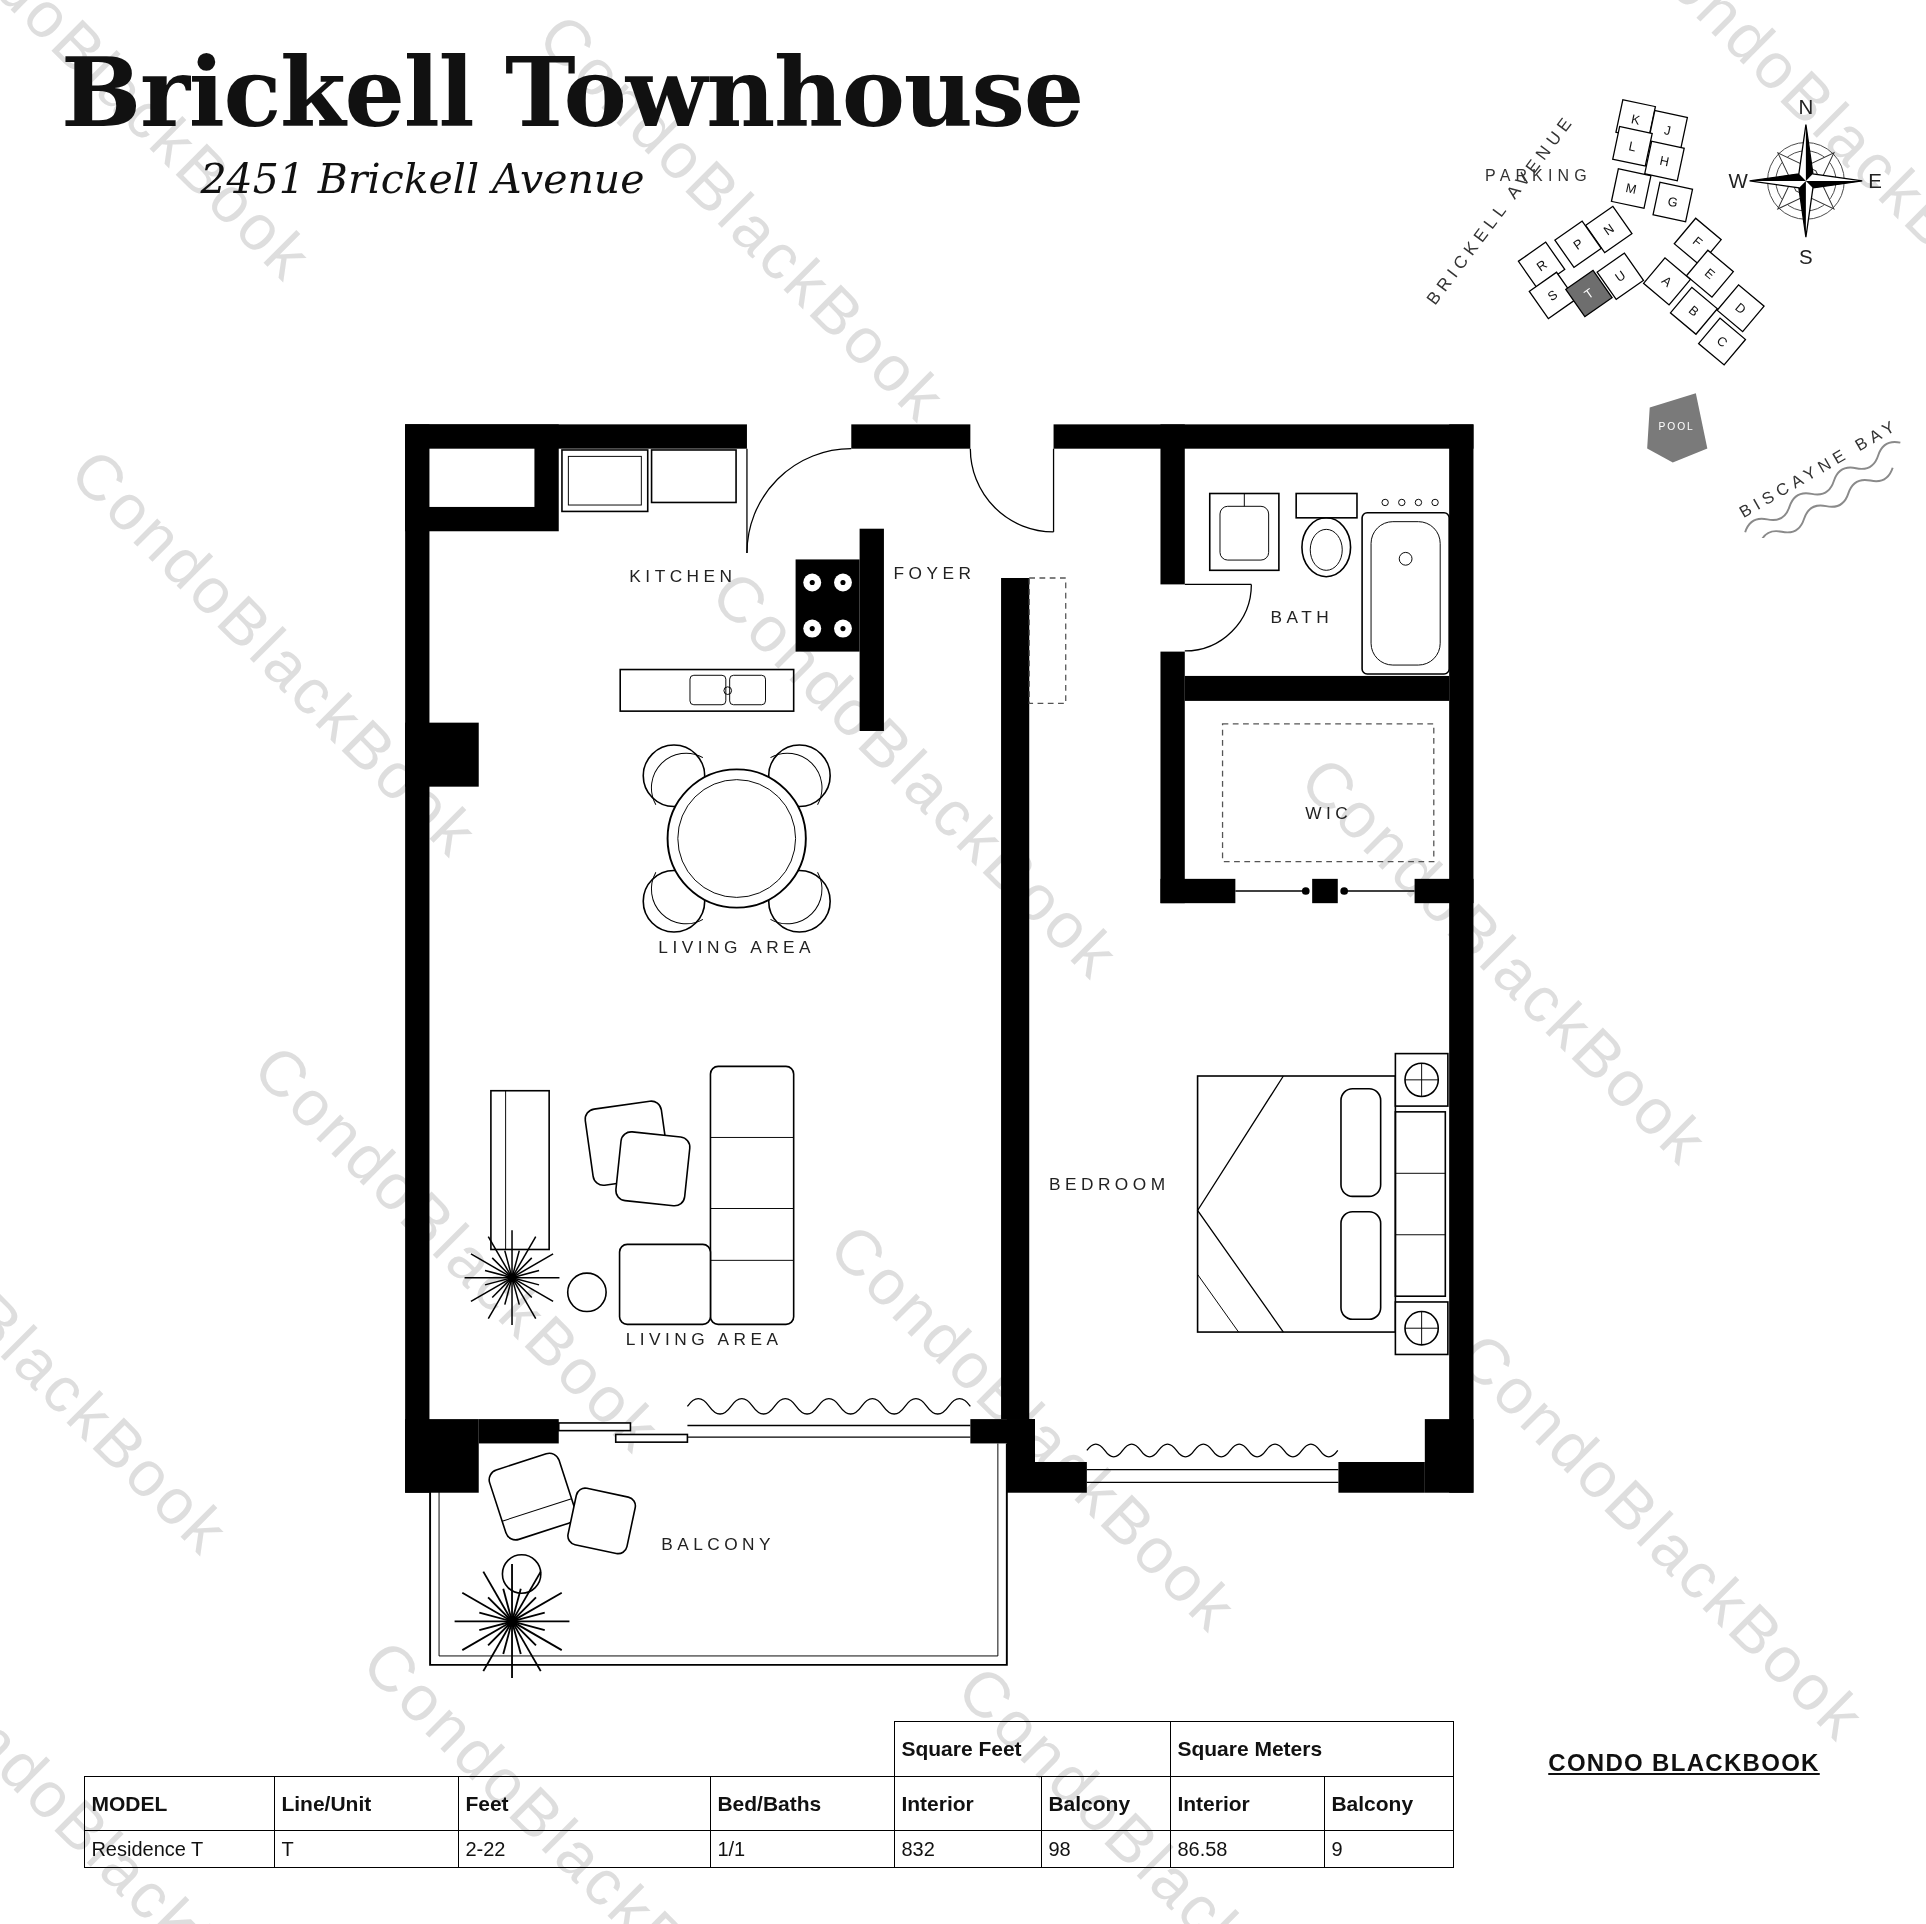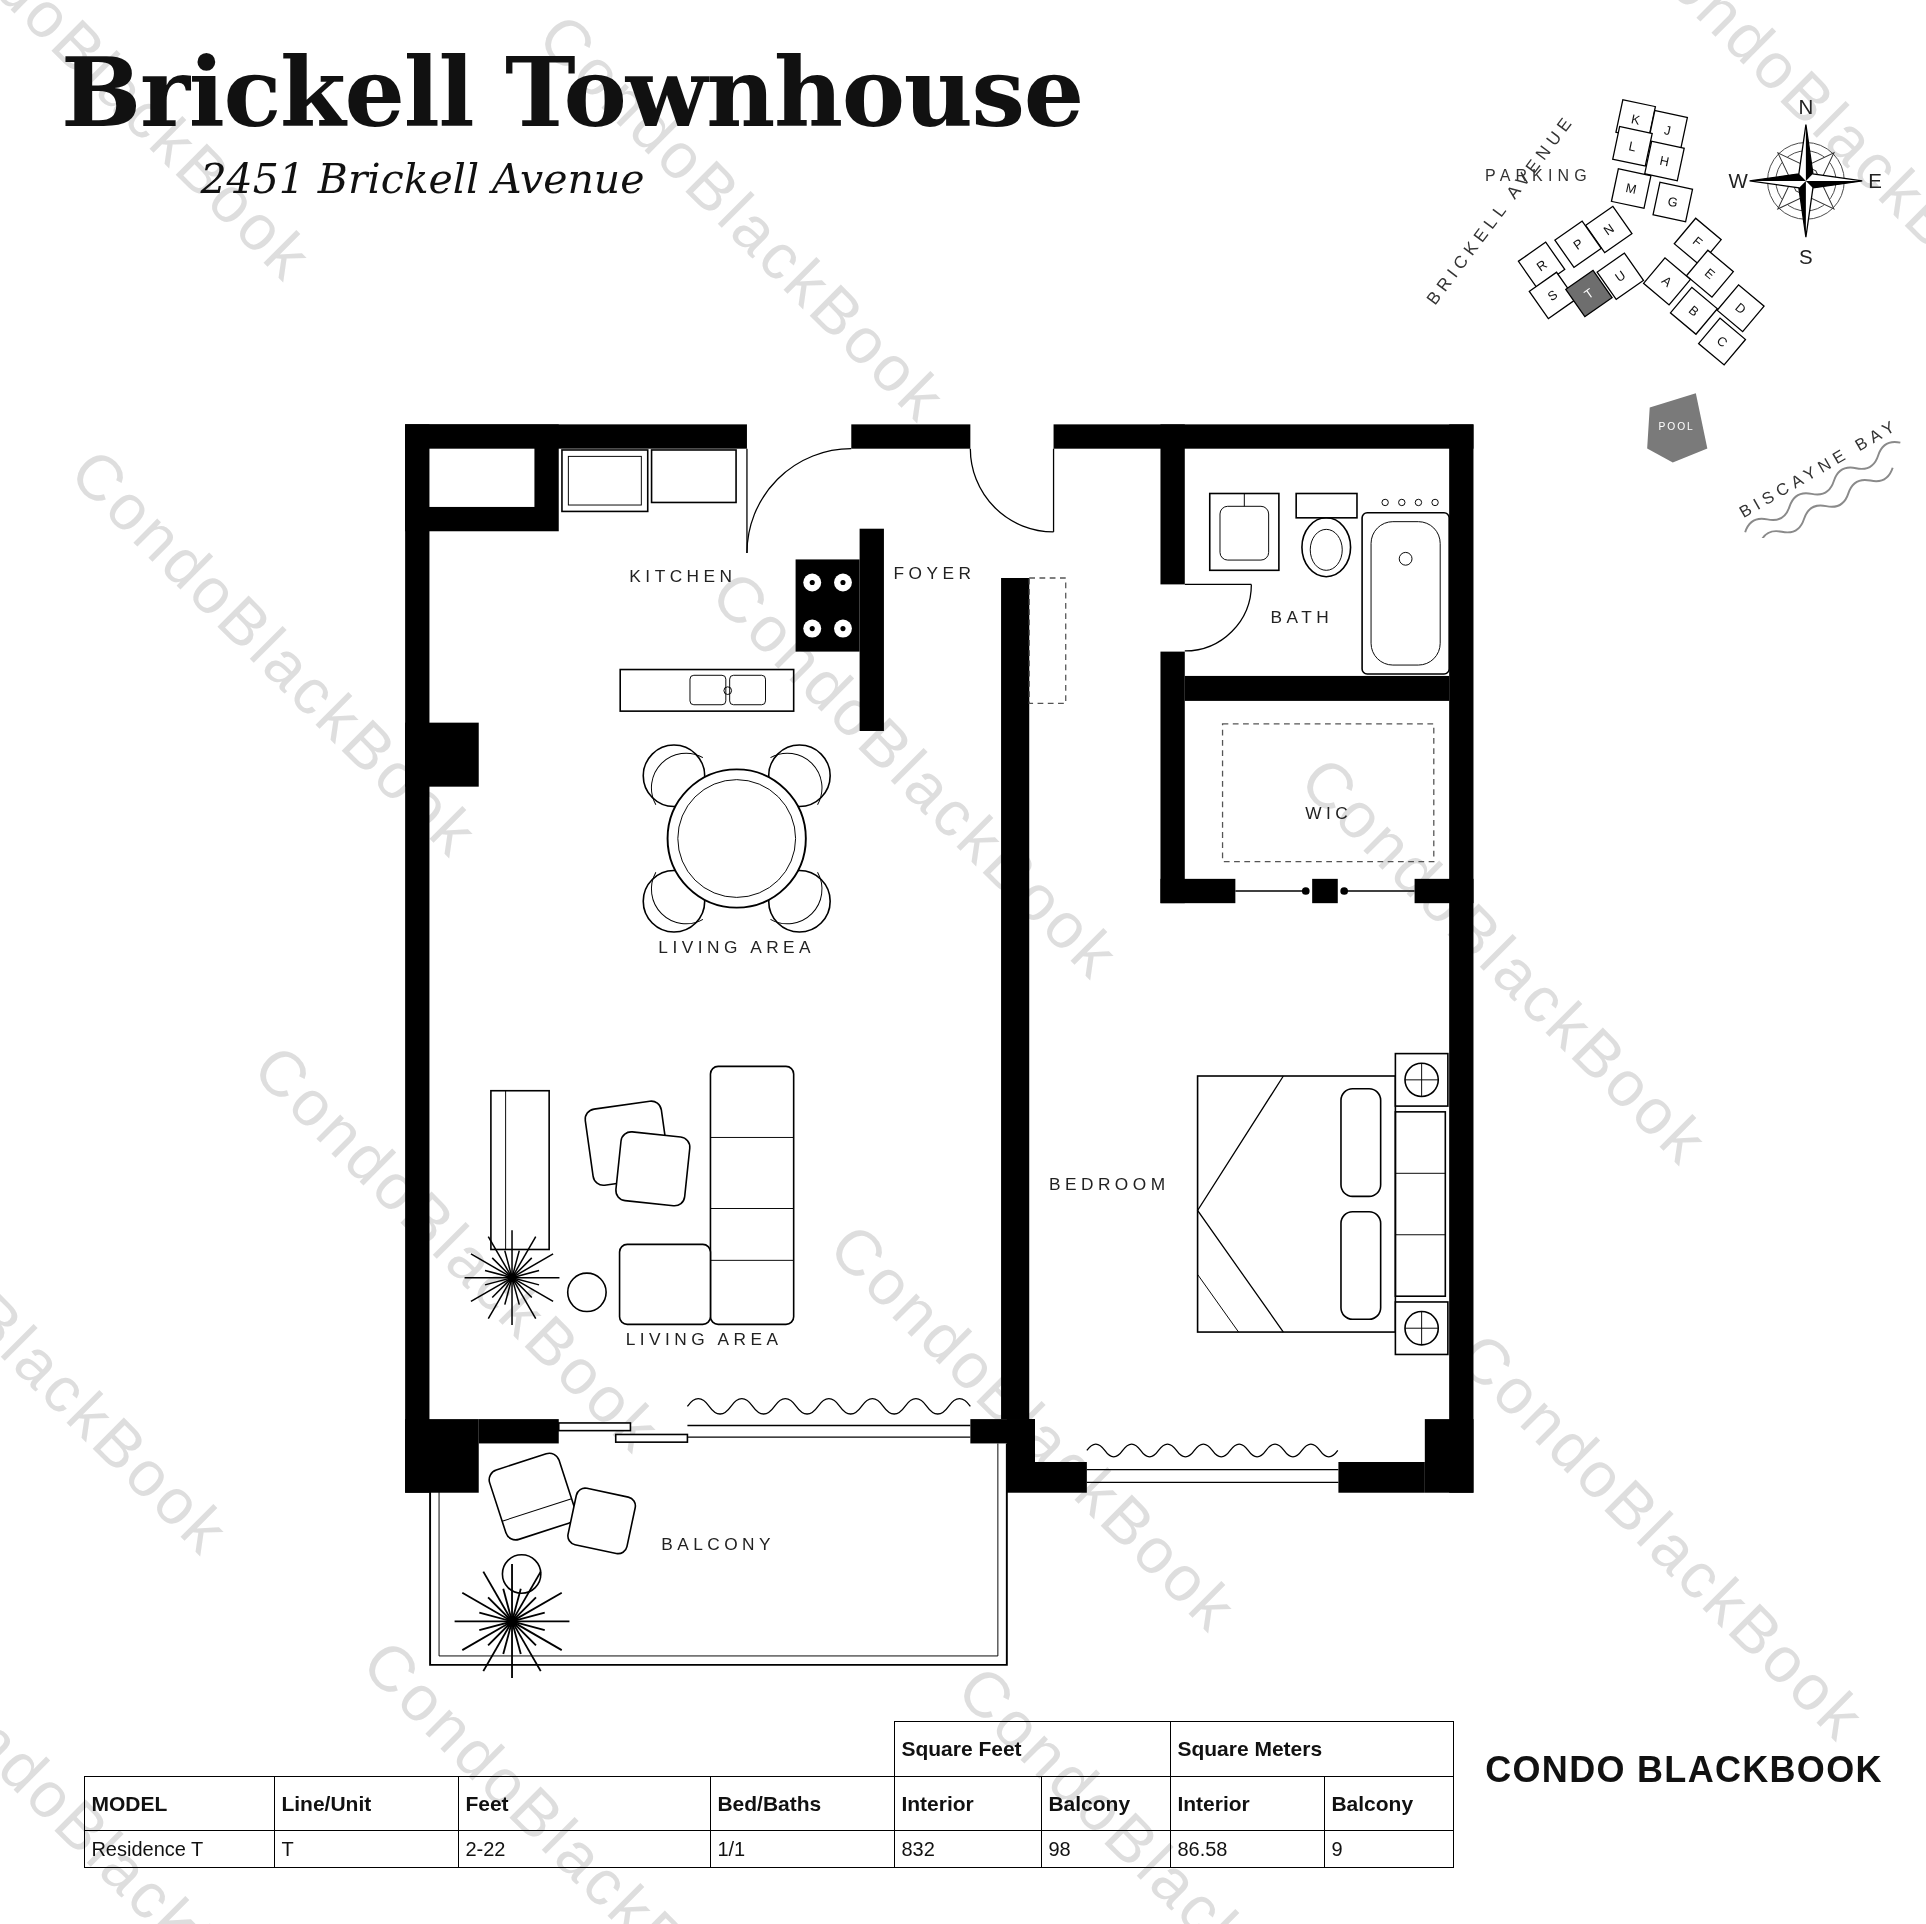--- a/index.html
+++ b/index.html
@@ -33,21 +33,21 @@
   .compass-lbl{font-family:"Liberation Sans",sans-serif;font-size:32px;fill:#222;}
   
   .spec{position:absolute;left:84px;top:1721px;z-index:2;border-collapse:collapse;
         font-size:20px;text-align:left;}
   .spec td,.spec th{border:1.3px solid #000;padding:0 6.4px;}
   .spec th{font-weight:bold;font-size:21px;}
   .spec .blank{border:none;}
   .r1{height:55px;} .r2{height:54px;} .r3{height:37px;}
   
   .brand{position:absolute;left:1460px;top:1749px;width:448px;text-align:center;z-index:2;}
-  .brand .nm{font-weight:bold;font-size:36px;letter-spacing:1.3px;}
+  .brand .nm{font-weight:bold;font-size:24px;letter-spacing:1.3px;text-decoration:underline;}
   .brand .ph{font-weight:bold;font-size:41px;letter-spacing:0.6px;margin-top:7.7px;}
 </style>
 </head>
 <body>
 
 <div class="wm" style="left:109px;top:77px">CondoBlackBook</div>
 <div class="wm" style="left:743px;top:218px">CondoBlackBook</div>
 <div class="wm" style="left:1838px;top:128px">CondoBlackBook</div>
 <div class="wm" style="left:275px;top:653px">CondoBlackBook</div>
 <div class="wm" style="left:916px;top:775px">CondoBlackBook</div>

